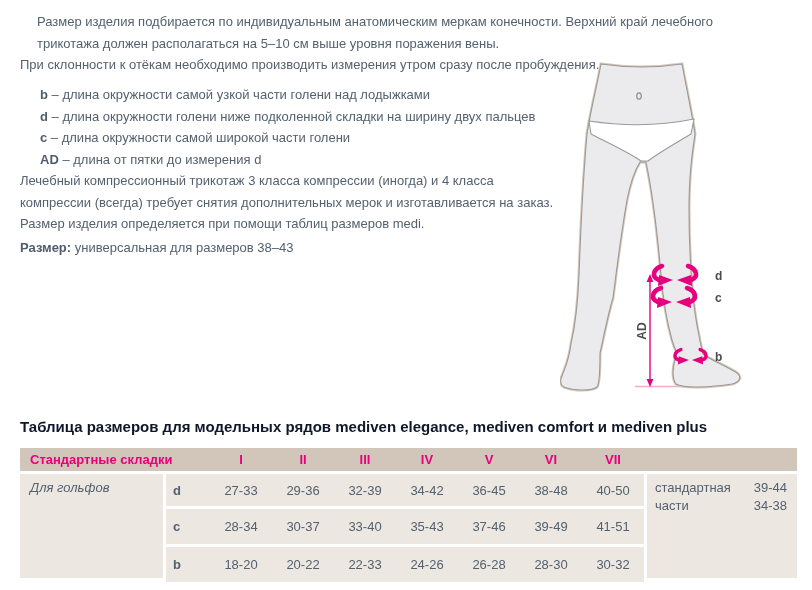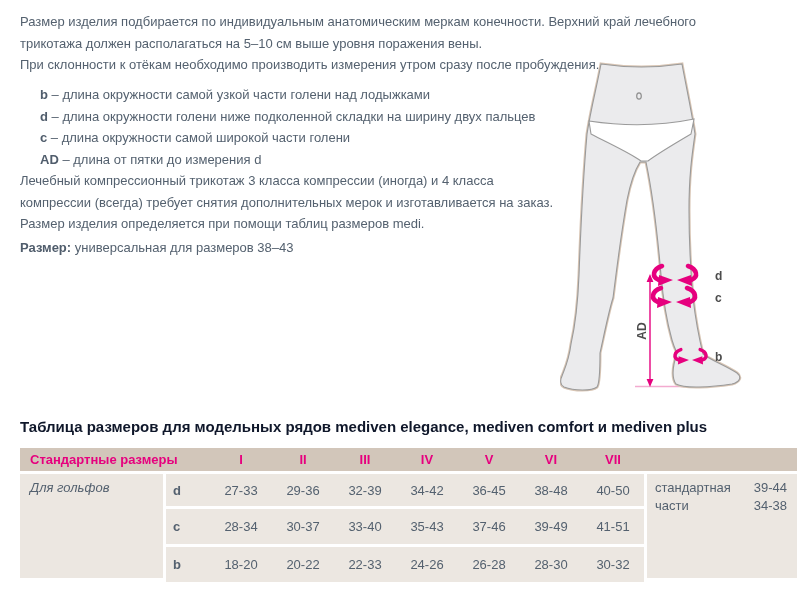--- a/index.html
+++ b/index.html
@@ -39,21 +39,21 @@
   svg text{font-family:"Liberation Sans",sans-serif;}
   .band{fill:none;stroke:#e6007e;stroke-width:4.6;stroke-linecap:round;}
   .bandhead{fill:#e6007e;}
   .figlabel{font-size:12px;font-weight:bold;fill:#4c4c4c;}
 </style>
 </head>
 <body>
 
 <div class="page">
 
-  <div class="t" style="left:20px;top:11px;width:724px;">Размер изделия подбирается по индивидуальным анатомическим меркам конечности. Верхний край лечебного трикотажа должен располагаться на 5–10 см выше уровня поражения вены.</div>
+  <div class="t" style="left:37px;top:11px;width:724px;">Размер изделия подбирается по индивидуальным анатомическим меркам конечности. Верхний край лечебного трикотажа должен располагаться на 5–10 см выше уровня поражения вены.</div>
 
   <div class="t" style="left:20px;top:54px;width:620px;">При склонности к отёкам необходимо производить измерения утром сразу после пробуждения.</div>
 
   <div class="t defs" style="left:20px;top:84px;margin-left:20px;">
     <div><b>b</b> <span>– длина окружности самой узкой части голени над лодыжками</span></div>
     <div><b>d</b> <span>– длина окружности голени ниже подколенной складки на ширину двух пальцев</span></div>
     <div><b>c</b> <span>– длина окружности самой широкой части голени</span></div>
     <div><b>AD</b> <span>– длина от пятки до измерения d</span></div>
   </div>
 
@@ -119,21 +119,21 @@
       <text class="figlabel" x="155" y="220">d</text>
       <text class="figlabel" x="155" y="242">c</text>
       <text class="figlabel" x="155" y="301">b</text>
     </svg>
   </div>
 
   <div class="tbl-title">Таблица размеров для модельных рядов mediven elegance, mediven comfort и mediven plus</div>
 
   <div class="tbl">
     <div class="tbl-head">
-      <div class="th-first">Стандартные размеры</div>
+      <div class="th-first">Стандартные складки</div>
       <div class="th-size">I</div>
       <div class="th-size">II</div>
       <div class="th-size">III</div>
       <div class="th-size">IV</div>
       <div class="th-size">V</div>
       <div class="th-size">VI</div>
       <div class="th-size">VII</div>
       <div class="th-last">Длина, см</div>
     </div>
 

